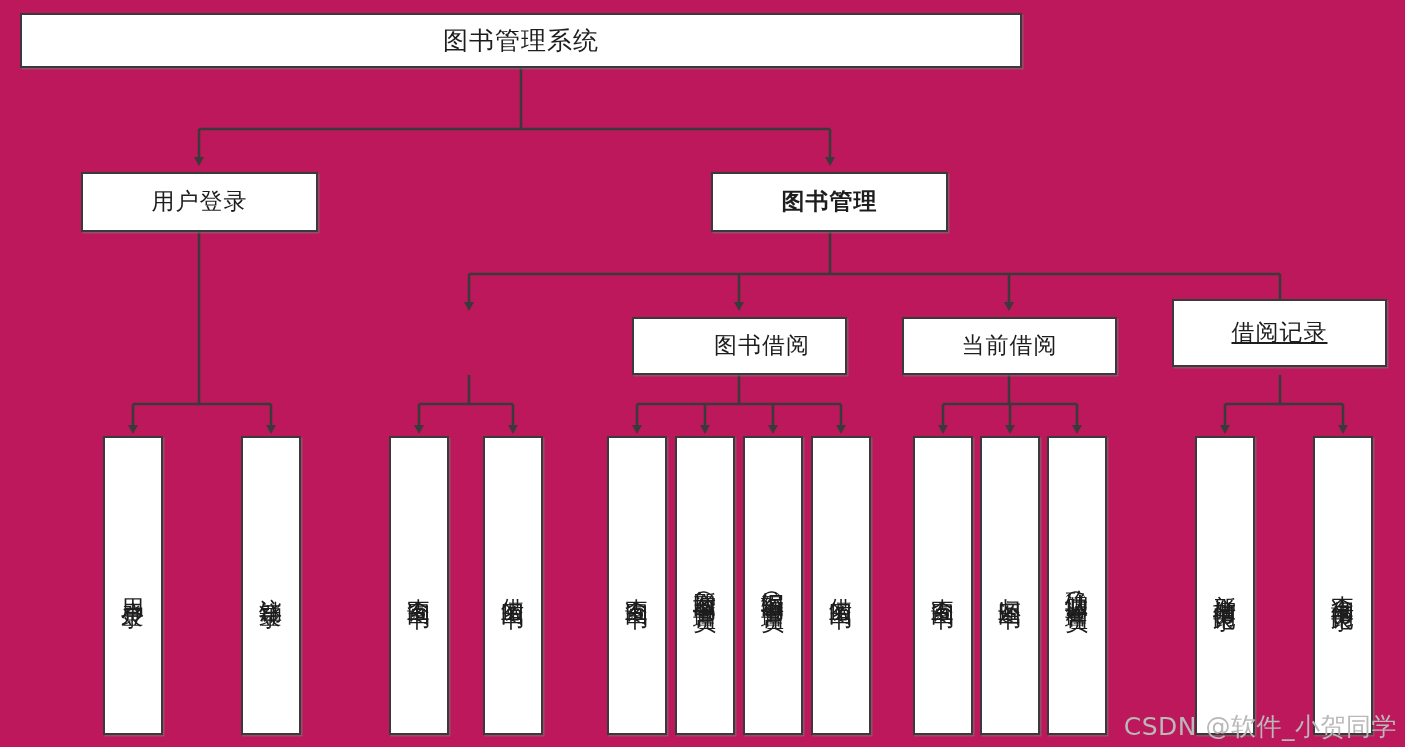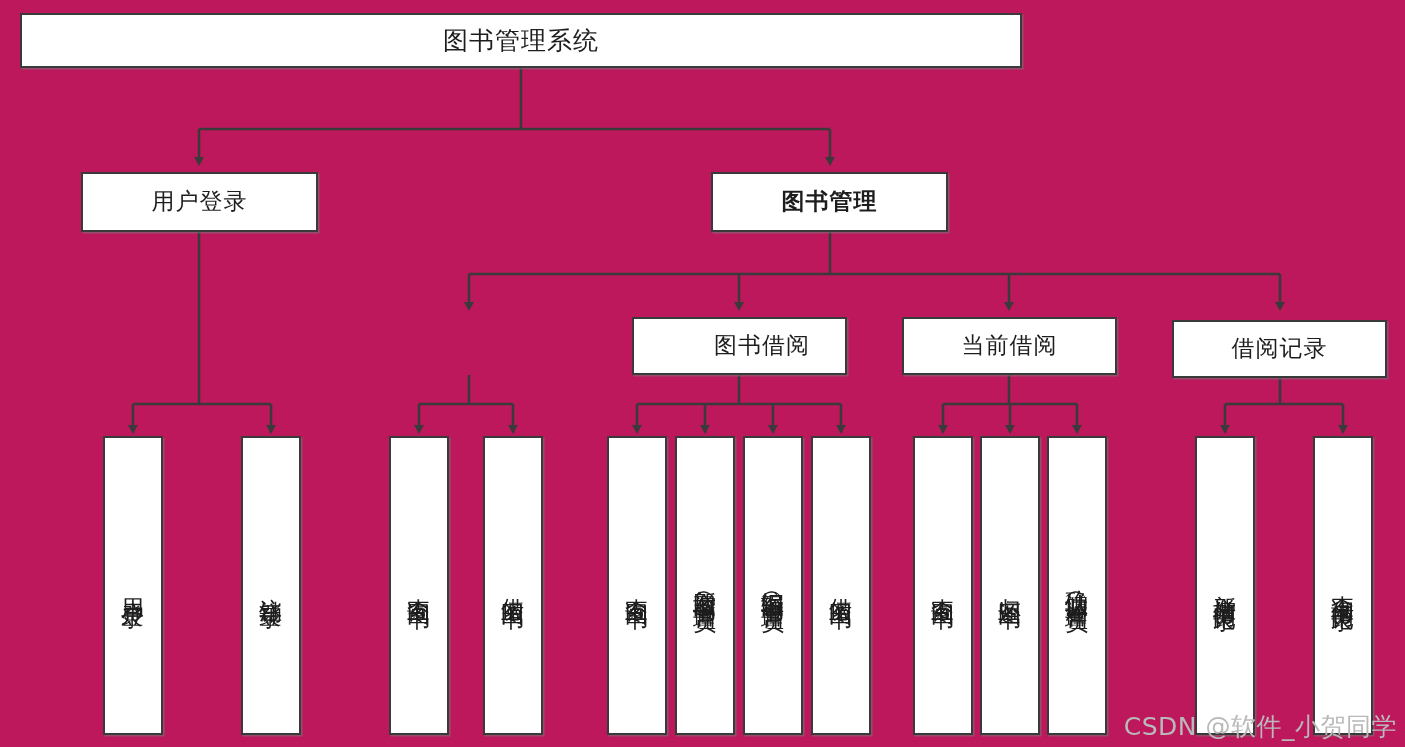--- a/index.html
+++ b/index.html
@@ -133,21 +133,21 @@
   <div class="node horiz" style="left:711px; top:172px; width:237px; height:60px;font-weight:bold;">
     <span>图书管理</span>
   </div>
 
   <div class="node horiz" style="left:632px; top:317px; width:215px; height:58px;padding-left:45px;">
     <span>图书借阅</span>
   </div>
   <div class="node horiz" style="left:902px; top:317px; width:215px; height:58px;">
     <span>当前借阅</span>
   </div>
-  <div class="node horiz" style="left:1172px; top:320px; width:215px; height:58px;">
+  <div class="node horiz" style="left:1172px; top:299px; width:215px; height:68px;text-decoration:underline;">
     <span>借阅记录</span>
   </div>
 
   <div class="node vert" style="left:103px; top:436px; width:60px; height:299px;">
     <span class="vlabel">用户登录</span>
   </div>
   <div class="node vert" style="left:241px; top:436px; width:60px; height:299px;">
     <span class="vlabel">注销登录</span>
   </div>
 

